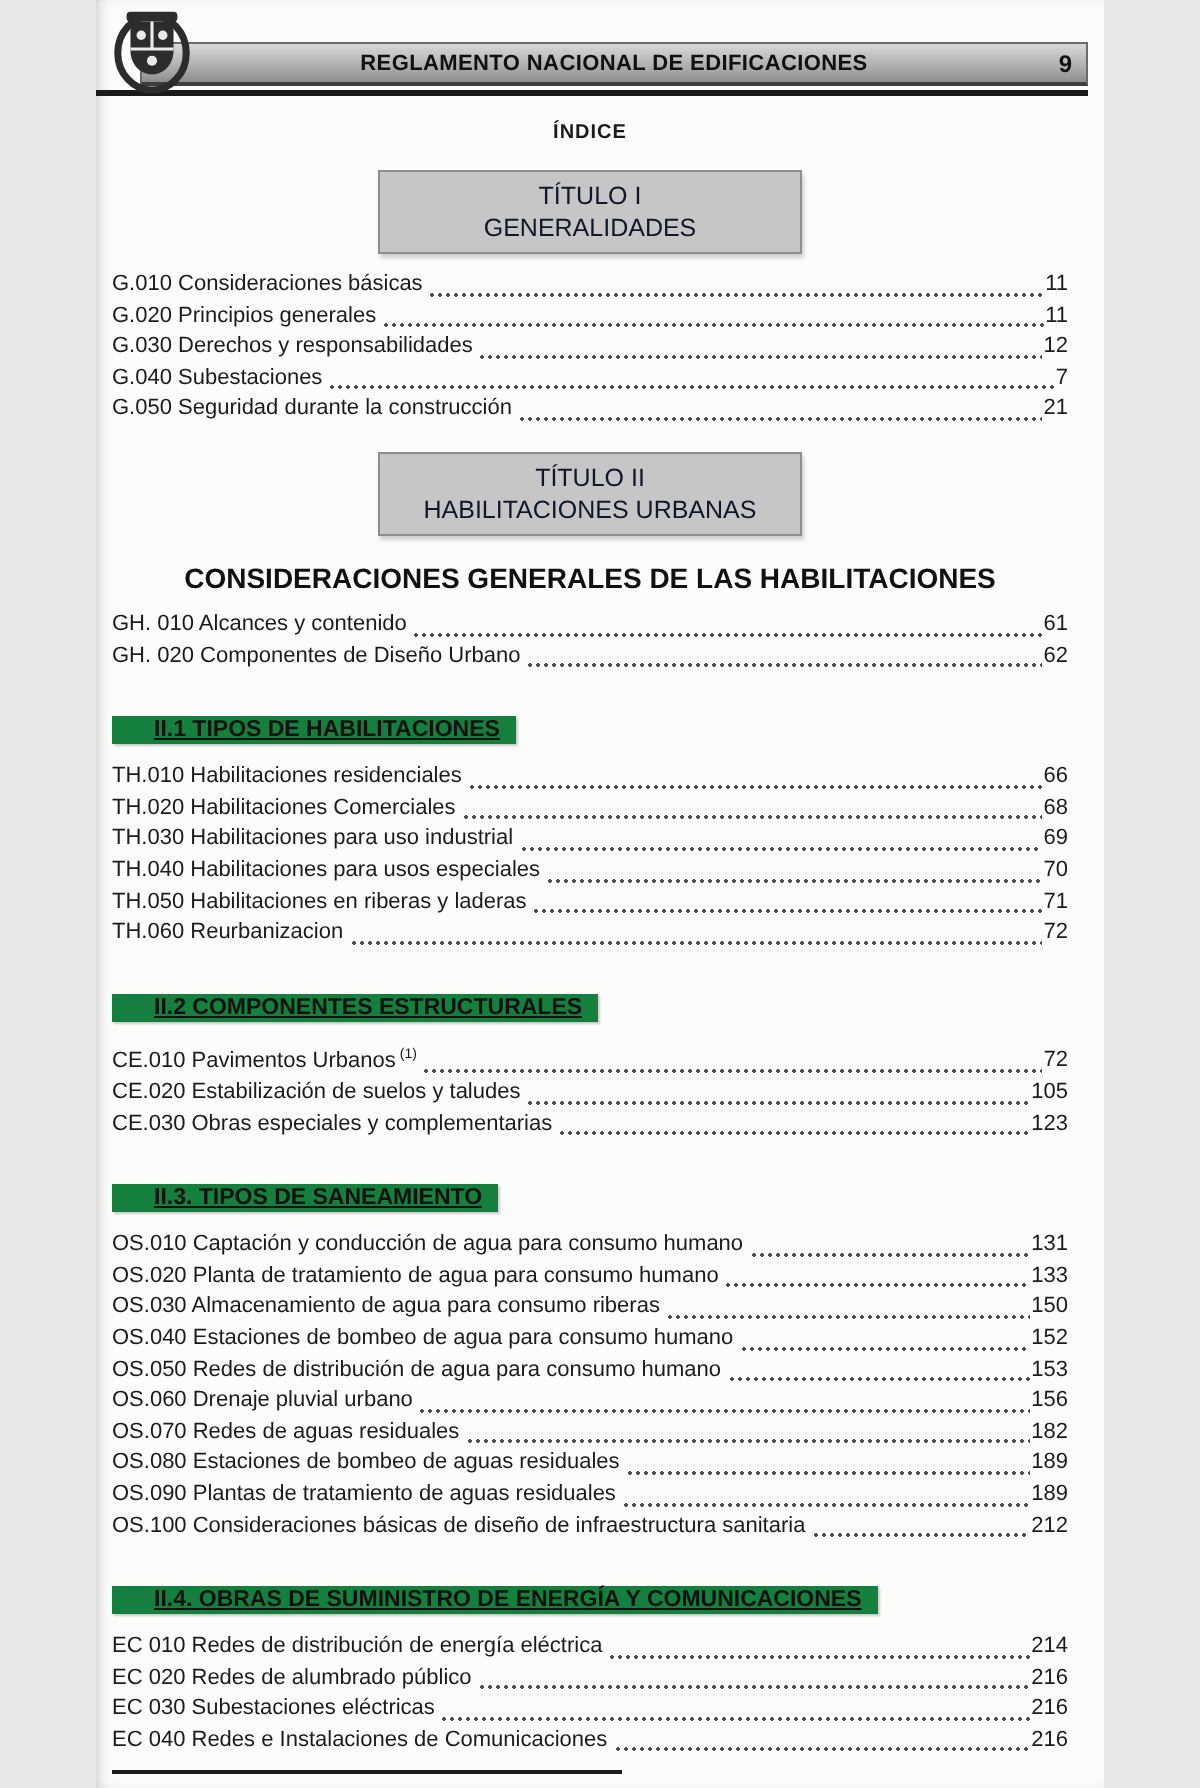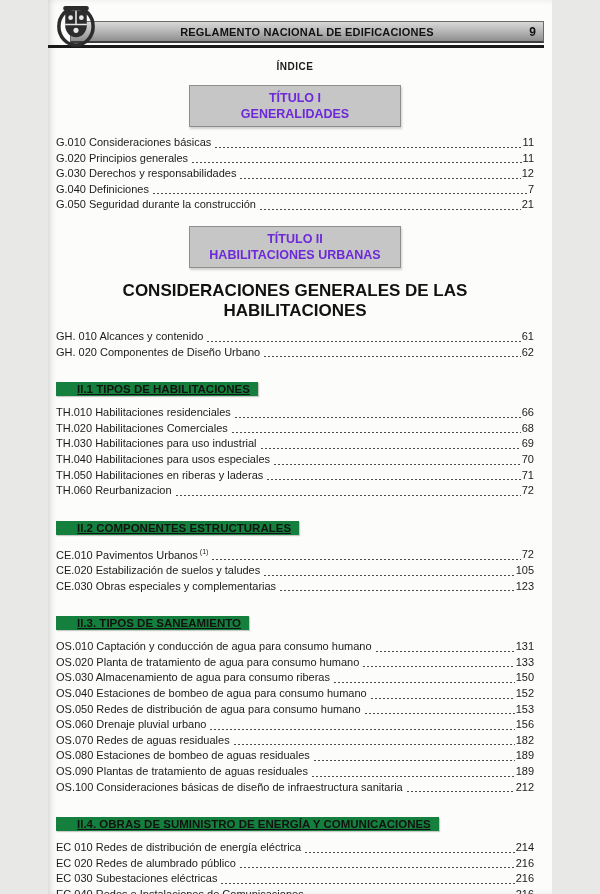--- a/index.html
+++ b/index.html
@@ -53,26 +53,26 @@
 
   .title-box-wrap { margin-top: 13px; text-align: center; }
   .title-box {
     display: inline-block;
     width: 212px;
     padding: 4px 6px;
     background: #c6c6c6;
     border: 1px solid #8e8e8e;
     box-shadow: 1px 2px 2px rgba(0,0,0,.18);
   }
-  .title-box-line { font-weight: bold; font-size: 12.5px; line-height: 16px; color: #6d28d9; }
+  .title-box-line { font-weight: normal; font-size: 12.5px; line-height: 16px; color: #0f172a; }
 
   .center-heading {
     margin-top: 13px;
     text-align: center;
-    font-weight: bold; font-size: 17px; color: #111;
+    font-weight: bold; font-size: 14px; color: #111;
   }
 
   .sub-heading-row { margin: 19px 0 3px; }
   .sub-heading {
     display: inline-block;
     background: #15803d;
     box-shadow: 1px 1px 1px rgba(0,0,0,.2);
     padding: 1px 8px 1px 21px;
     font-weight: bold; font-size: 11.5px; color: #111; text-decoration: underline;
   }
@@ -135,21 +135,21 @@
             <span class="entry-label">G.020 Principios generales</span>
             <span class="entry-leader"></span>
             <span class="entry-page">11</span>
           </div>
           <div class="entry-row">
             <span class="entry-label">G.030 Derechos y responsabilidades</span>
             <span class="entry-leader"></span>
             <span class="entry-page">12</span>
           </div>
           <div class="entry-row">
-            <span class="entry-label">G.040 Definiciones</span>
+            <span class="entry-label">G.040 Subestaciones</span>
             <span class="entry-leader"></span>
             <span class="entry-page">7</span>
           </div>
           <div class="entry-row">
             <span class="entry-label">G.050 Seguridad durante la construcción</span>
             <span class="entry-leader"></span>
             <span class="entry-page">21</span>
           </div>
         </div>
         <div class="title-box-wrap"><div class="title-box"><div class="title-box-line">TÍTULO II</div><div class="title-box-line">HABILITACIONES URBANAS</div></div></div>

